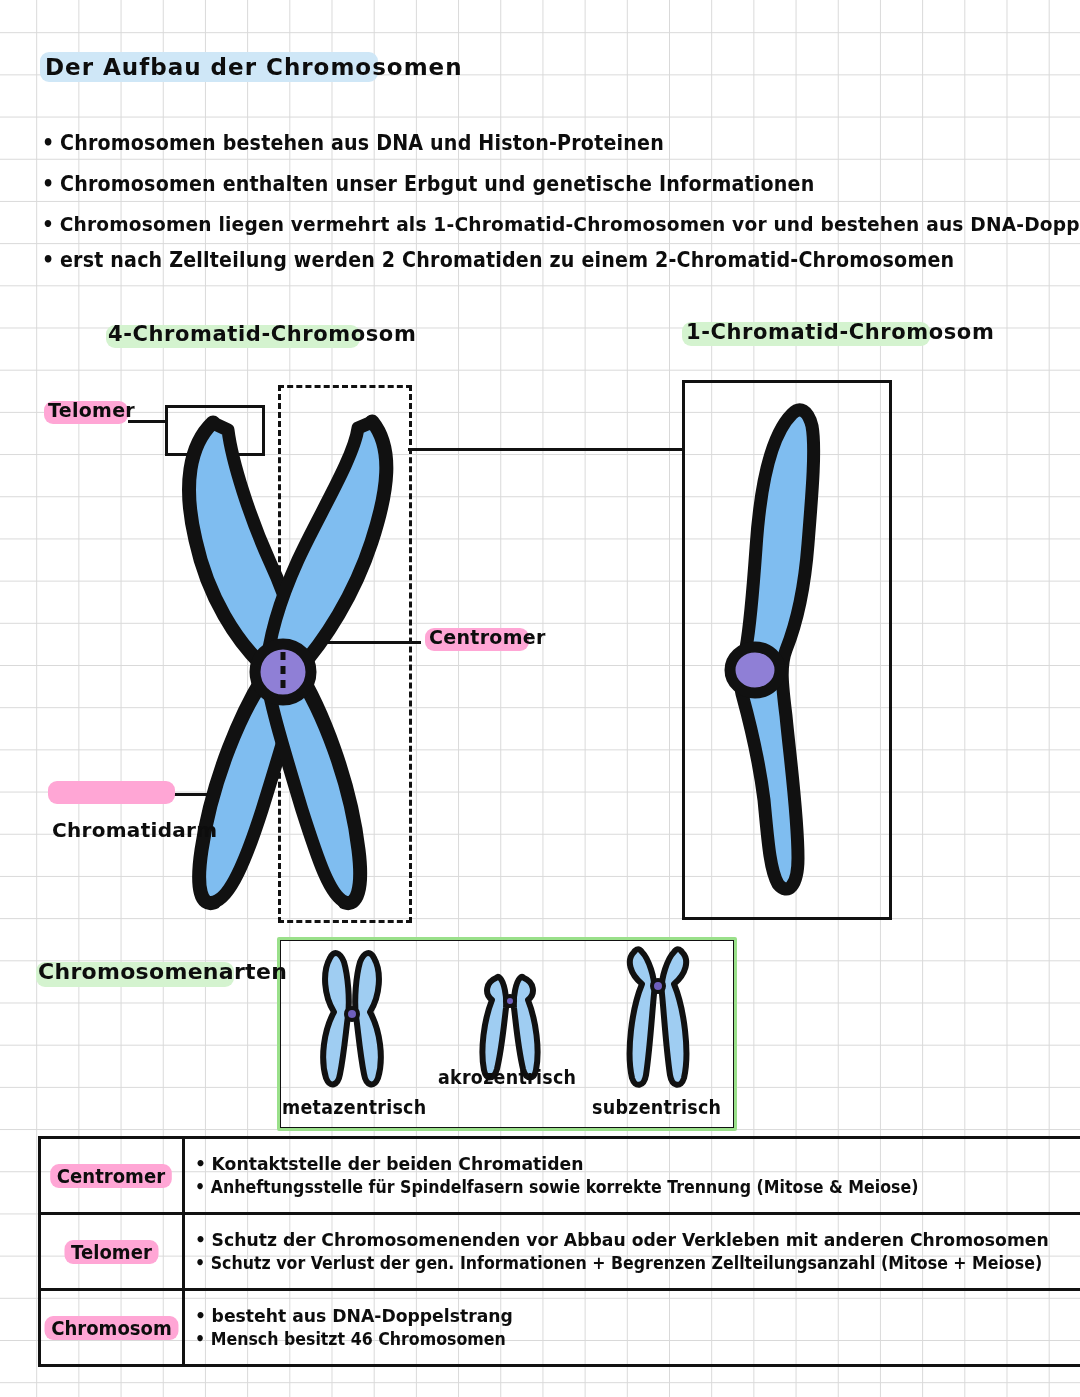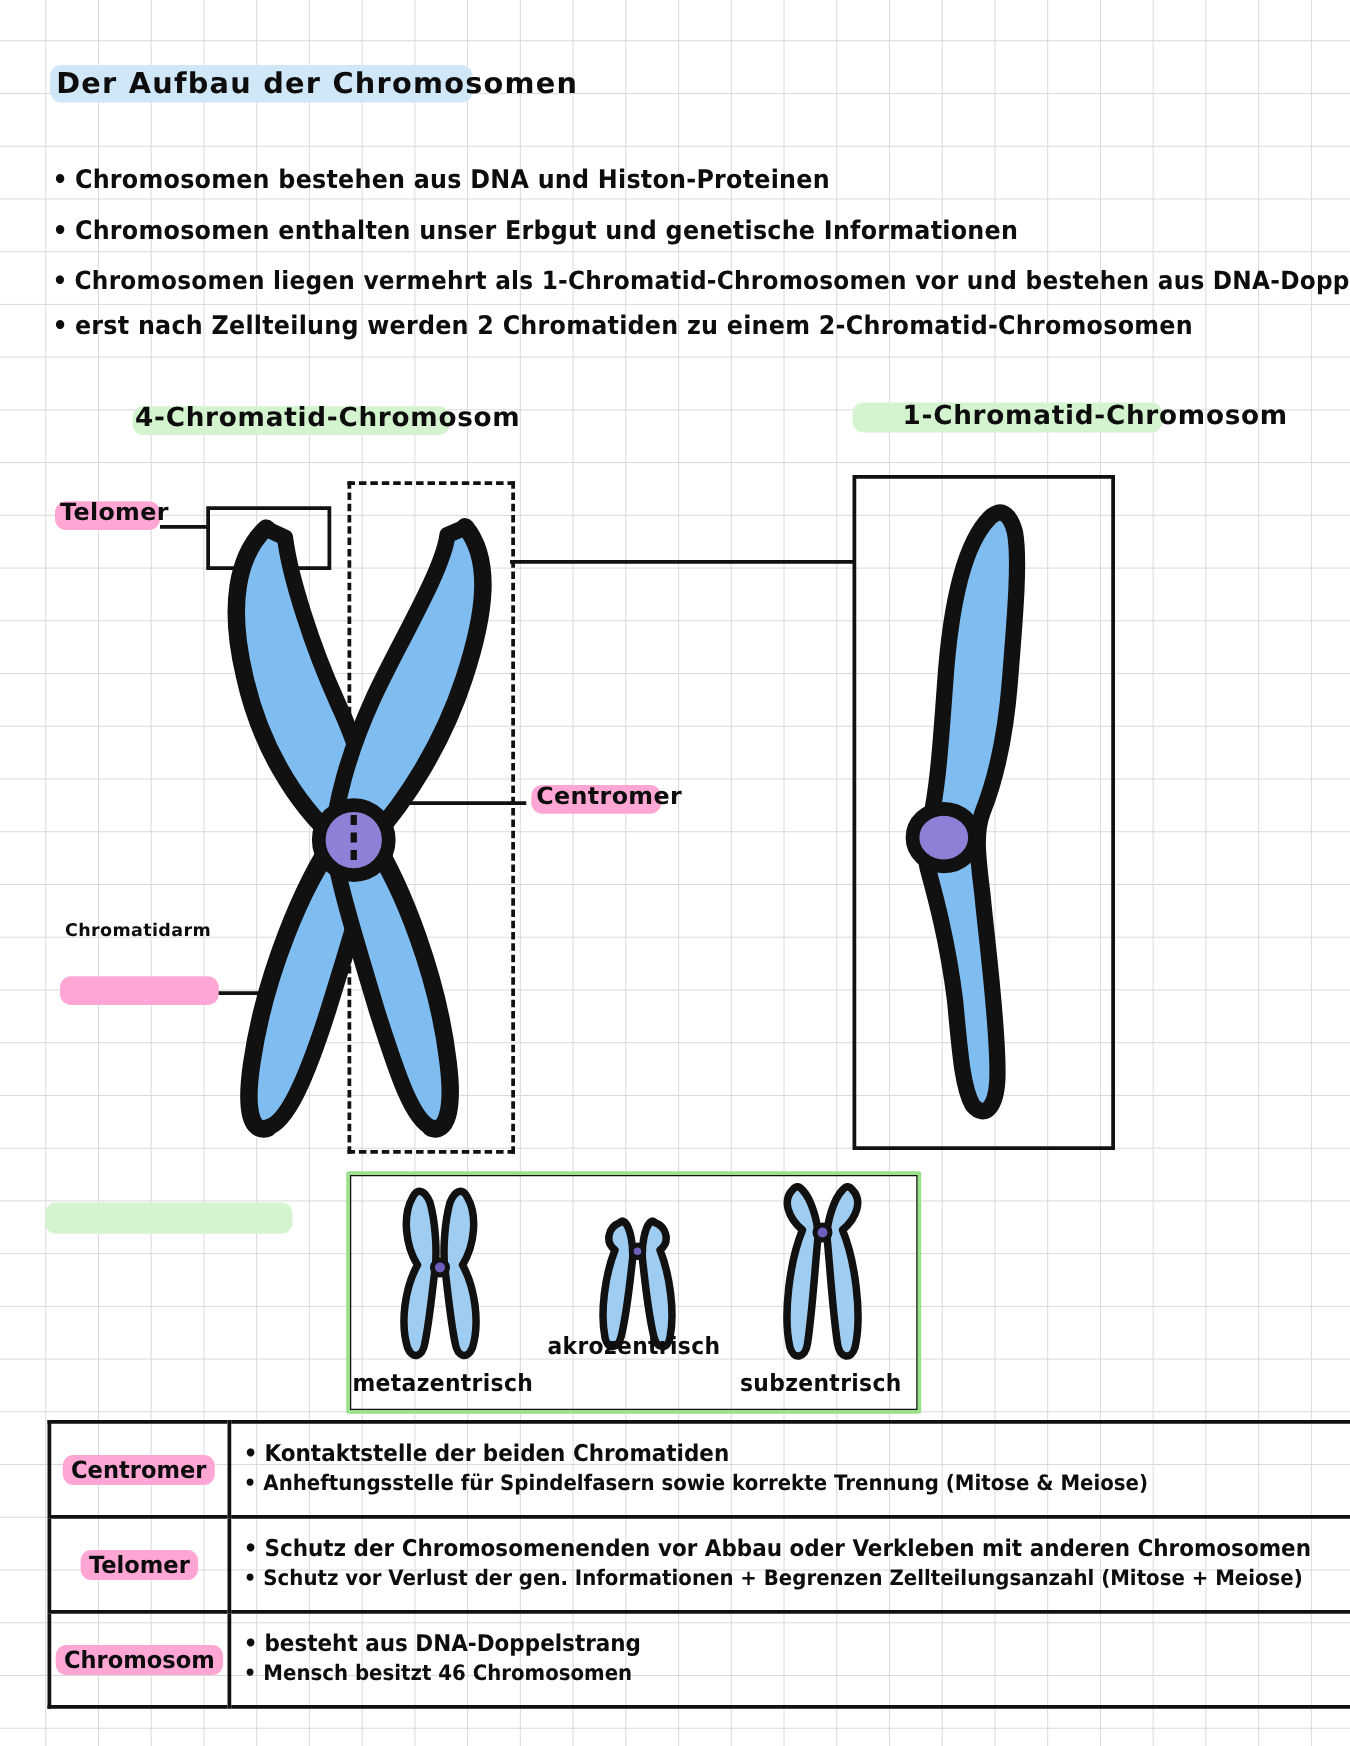--- a/index.html
+++ b/index.html
@@ -172,40 +172,40 @@
 
   <div class="bullet-line" style="left:42px; top:131px;">Chromosomen bestehen aus DNA und  Histon-Proteinen</div>
   <div class="bullet-line" style="left:42px; top:172px;">Chromosomen enthalten unser Erbgut und genetische Informationen</div>
   <div class="bullet-line" style="left:42px; top:212px; font-size:20px;">Chromosomen liegen vermehrt als 1-Chromatid-Chromosomen vor  und  bestehen aus DNA-Doppelhelix</div>
   <div class="bullet-line" style="left:42px; top:248px;">erst nach Zellteilung werden 2 Chromatiden zu einem 2-Chromatid-Chromosomen</div>
 
   <div class="hl hl-green" style="left:106px; top:325px; width:254px; height:23px;"></div>
   <div class="hw txt sec-head" style="left:108px; top:322px;">4-Chromatid-Chromosom</div>
 
   <div class="hl hl-green" style="left:682px; top:322px; width:248px; height:24px;"></div>
-  <div class="hw txt sec-head" style="left:686px; top:320px;margin-left:36px;">1-Chromatid-Chromosom</div>
+  <div class="hw txt sec-head" style="left:686px; top:320px;">1-Chromatid-Chromosom</div>
 
   <div class="solid-box" style="left:165px; top:405px; width:100px; height:51px;"></div>
 
   <div class="hline" style="left:128px; top:420px; width:40px;"></div>
 
   <div class="hl hl-pink" style="left:44px; top:401px; width:84px; height:23px;"></div>
   <div class="hw txt" style="left:48px; top:399px; font-size:19px;">Telomer</div>
 
   <div class="dashed-box" style="left:278px; top:385px; width:134px; height:538px;"></div>
 
   <div class="hline" style="left:408px; top:448px; width:275px;"></div>
 
   <div class="hline" style="left:300px; top:641px; width:121px;"></div>
   <div class="hl hl-pink" style="left:425px; top:628px; width:104px; height:23px;"></div>
   <div class="hw txt" style="left:429px; top:626px; font-size:19px;">Centromer</div>
 
   <div class="hline" style="left:166px; top:793px; width:52px;"></div>
   <div class="hl hl-pink" style="left:48px; top:781px; width:127px; height:23px;"></div>
-  <div class="hw txt" style="left:52px; top:737px; font-size:14px;">Chromatidarm</div>
+  <div class="hw txt" style="left:52px; top:818px; font-size:20px;">Chromatidarm</div>
 
   <div class="solid-box" style="left:682px; top:380px; width:210px; height:540px;"></div>
 
   <svg style="position:absolute; left:150px; top:390px;" width="290" height="540" viewBox="0 0 290 540">
 
     <path d="M63 33 C40 55 33 95 46 150 C58 205 86 252 120 282" fill="#7fbdf0" stroke="#111111" stroke-width="15" stroke-linecap="round" stroke-linejoin="round"></path>
 
     <path d="M222 32 C243 58 238 100 221 152 C204 204 175 250 146 282" fill="#7fbdf0" stroke="#111111" stroke-width="15" stroke-linecap="round" stroke-linejoin="round"></path>
 
     <path d="M120 278 C92 318 62 392 52 460 C46 500 52 516 64 512" fill="#7fbdf0" stroke="#111111" stroke-width="15" stroke-linecap="round" stroke-linejoin="round"></path>
@@ -230,20 +230,21 @@
              C28 268 26 280 30 296 C36 318 46 354 52 402
              C56 444 58 472 66 486 C76 498 86 488 86 460
              C86 418 78 360 74 318 C70 286 68 268 74 252
              C82 232 92 198 96 146 C100 96 104 50 100 28
              C96 12 88 8 80 16 Z" fill="#7fbdf0" stroke="#111111" stroke-width="13" stroke-linejoin="round" stroke-linecap="round"></path>
 
     <ellipse cx="43" cy="272" rx="25" ry="23" fill="#8f7fd6" stroke="#111111" stroke-width="11"></ellipse>
   </svg>
 
   <div class="hl hl-green" style="left:36px; top:962px; width:198px; height:25px;"></div>
+  <div class="hw txt" style="left:38px; top:959px; font-size:22px;">Chromosomenarten</div>
 
   <div class="green-box" style="left:278px; top:938px; width:458px; height:192px;"></div>
 
   <svg style="position:absolute; left:312px; top:948px;" width="80" height="145" viewBox="0 0 80 145">
     <path d="M18 10 C10 24 12 48 22 64 C12 82 8 110 14 130
              C18 140 26 138 28 126 C32 106 34 82 36 68
              C38 52 36 28 32 14 C28 4 22 2 18 10 Z" fill="#9fcdf2" stroke="#111111" stroke-width="6" stroke-linejoin="round"></path>
     <path d="M62 10 C70 24 68 48 58 64 C68 82 72 110 66 130
              C62 140 54 138 52 126 C48 106 46 82 44 68
              C42 52 44 28 48 14 C52 4 58 2 62 10 Z" fill="#9fcdf2" stroke="#111111" stroke-width="6" stroke-linejoin="round"></path>

